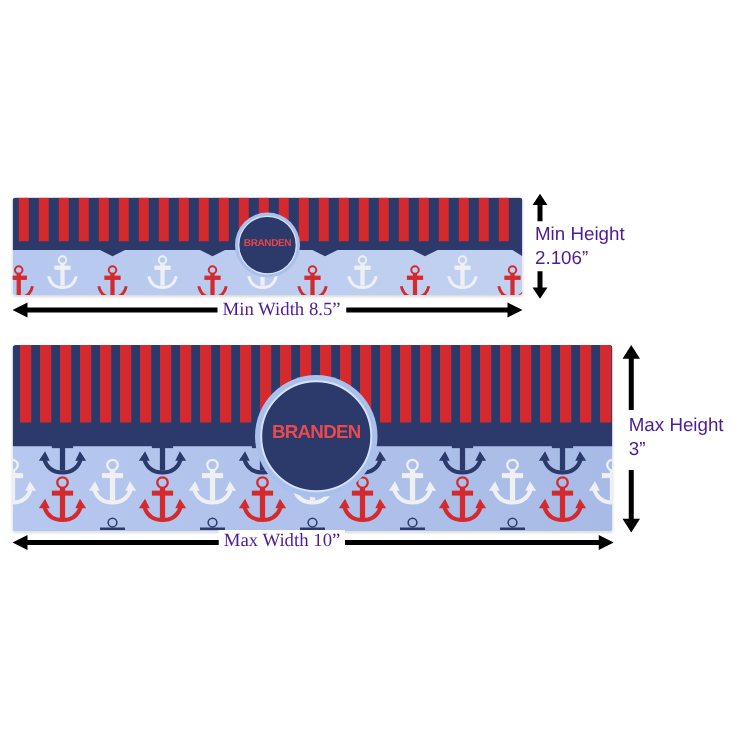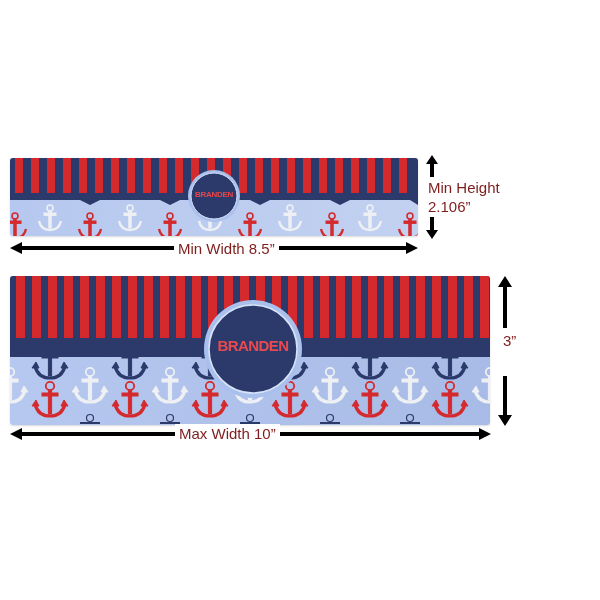--- a/index.html
+++ b/index.html
@@ -1,20 +1,20 @@
 <!DOCTYPE html>
 <html><head>
 <meta charset="utf-8">
 <style>
   html,body{margin:0;padding:0;background:#ffffff;}
   body{width:600px;height:600px;position:relative;overflow:hidden;font-family:"Liberation Sans",sans-serif;}
   .mat{position:absolute;overflow:hidden;border-radius:3px;box-shadow:0 1px 2px rgba(0,0,0,0.15);}
   .mat svg{display:block;}
-  .dim-label{position:absolute;color:#7f1d1d;font-size:15px;line-height:19px;white-space:nowrap;}
-  .label-bg{background:#fff;padding:0 4px;}
+  .dim-label{position:absolute;color:#4c1d95;font-size:15px;line-height:19px;white-space:nowrap;}
+  .label-bg{background:#fff;padding:0 4px;font-family:Liberation Serif, serif;}
 </style>
 </head>
 <body>
 
 <div class="mat" style="left:10px;top:158px;width:408px;height:78px;">
   <svg width="408" height="78" viewBox="0 0 408 78">
     <defs>
       <linearGradient id="sbg" x1="0" y1="0" x2="1" y2="0">
         <stop offset="0" stop-color="#b6c8ef"></stop>
           <stop offset="1" stop-color="#c2d1f0"></stop>
@@ -195,20 +195,21 @@
   <div style="position:absolute;left:196px;top:61px;width:94px;text-align:center;color:#ea4a4e;font-size:15px;font-weight:bold;letter-spacing:-0.6px;">BRANDEN</div>
 </div>
 
 <div>
   <svg style="position:absolute;left:497px;top:276px;" width="16" height="150" viewBox="0 0 16 150">
     <path d="M8,0 L15,11 L10,11 L10,52 L6,52 L6,11 L1,11Z" fill="#000"></path>
     <path d="M8,150 L15,139 L10,139 L10,100 L6,100 L6,139 L1,139Z" fill="#000"></path>
   </svg>
 </div>
 <div class="dim-label" style="left:503px;top:331px;">
+  <div>Max Height</div>
   <div>3”</div>
 </div>
 
 <div>
   <svg style="position:absolute;left:10px;top:426px;" width="481" height="16" viewBox="0 0 481 16">
     <path d="M0,8 L12,2 L12,6 L469,6 L469,2 L481,8 L469,14 L469,10 L12,10 L12,14Z" fill="#000"></path>
   </svg>
 </div>
 <div class="dim-label label-bg" style="left:175px;top:424px;text-align:right;">Max Width 10”</div>
 

